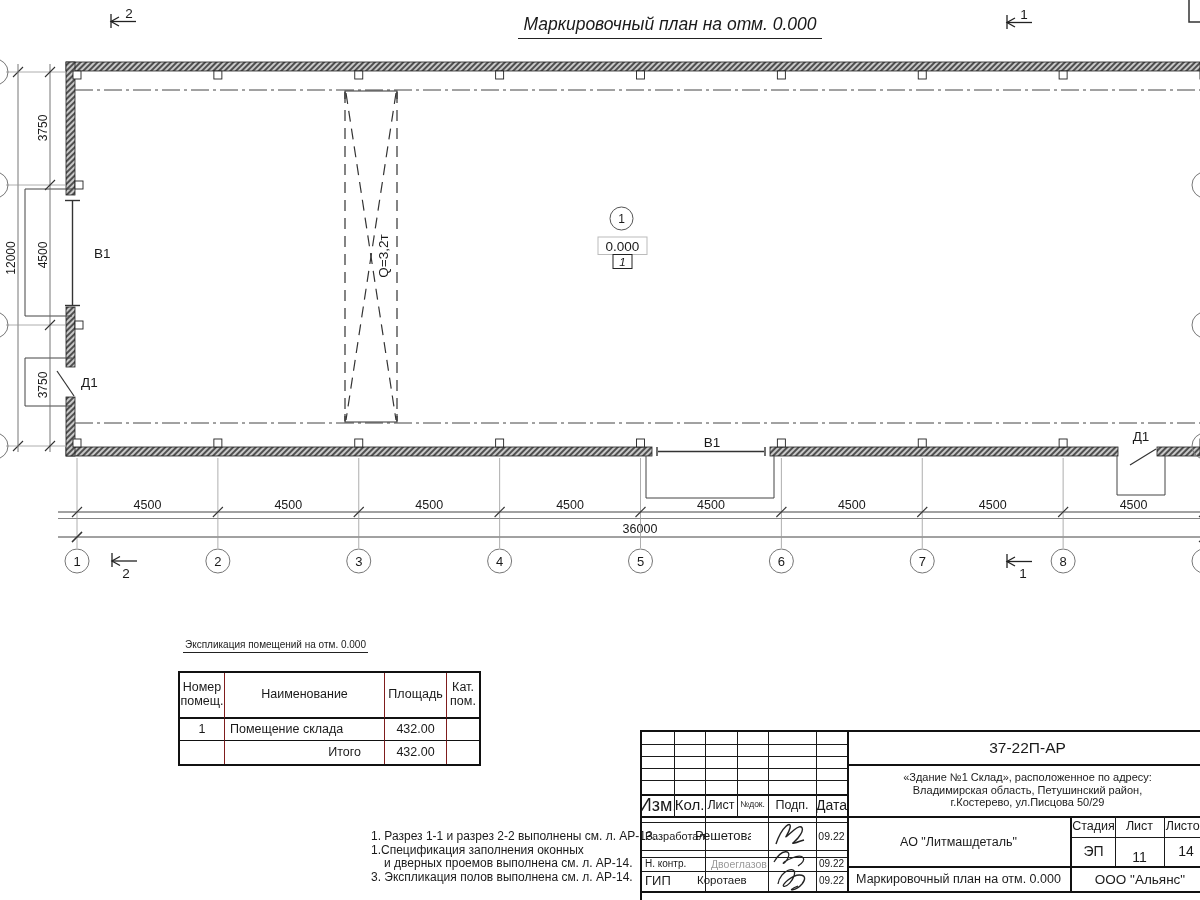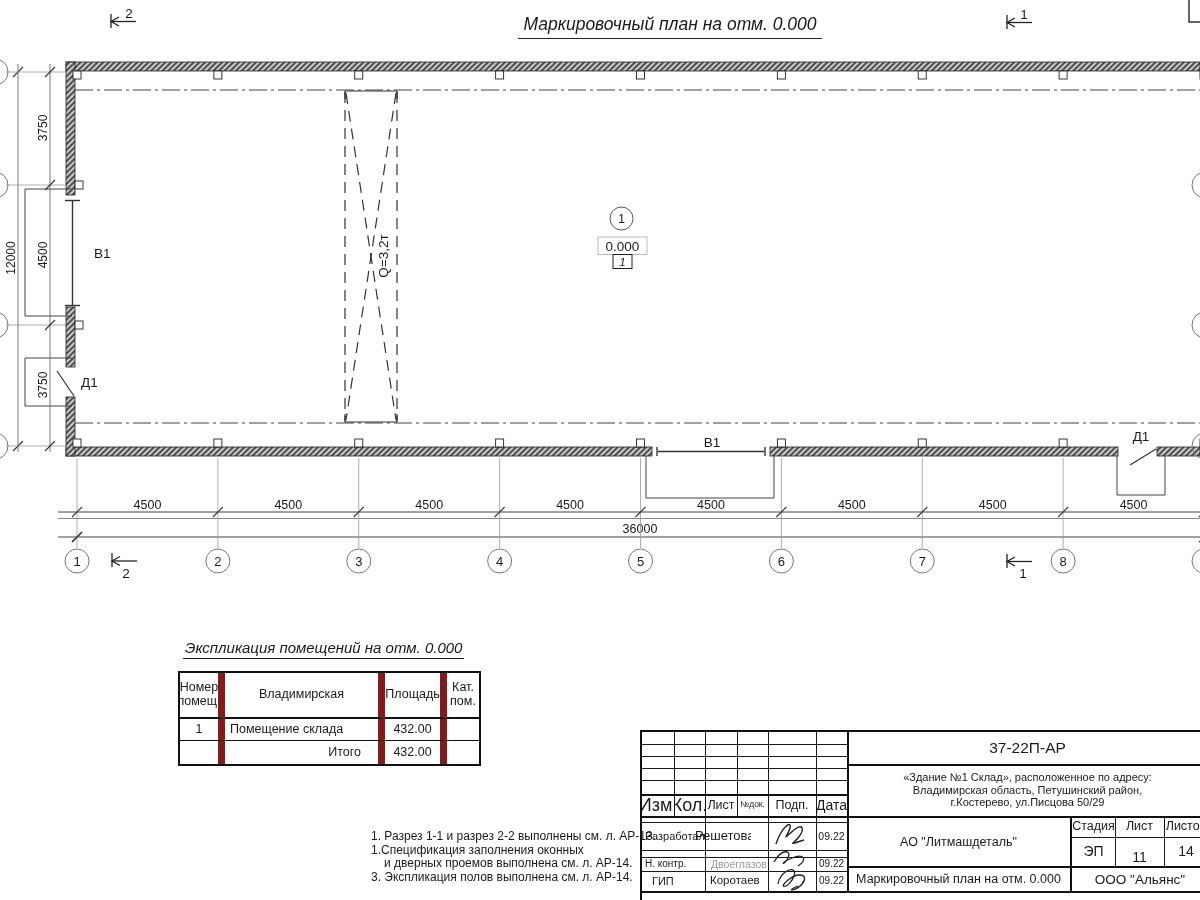--- a/index.html
+++ b/index.html
@@ -3,31 +3,31 @@
 <meta charset="utf-8">
 <style>
   html,body{margin:0;padding:0}
   body{position:relative;width:1200px;height:900px;overflow:hidden;background:#fff;
        font-family:"Liberation Sans",sans-serif;color:#1a1a1a}
   .abs{position:absolute}
   
   #main-title{left:420px;top:14px;width:500px;text-align:center;font-style:italic;font-size:17.5px}
   #main-title span{display:inline-block;border-bottom:1.5px solid #222;padding:0 5px 3px}
   
-  #expl-title{left:183px;top:639px;font-style:italic;font-size:15px}
+  #expl-title{left:183px;top:639px;font-size:10px}
   #expl-title span{display:inline-block;border-bottom:1.3px solid #222;padding:0 2px 2px}
   #expl-table{left:178px;top:671px;display:grid;grid-template-columns:45px 160px 62px 32px;
               grid-template-rows:46px 22px 23px;border:2px solid #111;background:#fff;font-size:12.5px}
-  #expl-table .c{border-right:7px solid #7f1d1d;border-bottom:1px solid #111;display:flex;
+  #expl-table .c{border-right:1px solid #7f1d1d;border-bottom:1px solid #111;display:flex;
                  align-items:center;justify-content:center;text-align:center;line-height:1.1;overflow:hidden}
   #expl-table .hd{border-bottom:2px solid #111}
   #expl-table .last{border-right:none}
   #expl-table .bot{border-bottom:none}
   #expl-table .left{justify-content:flex-start;padding-left:5px;text-align:left}
-  #expl-table .right{justify-content:flex-end;padding-right:17px;text-align:right}
+  #expl-table .right{justify-content:flex-end;padding-right:23px;text-align:right}
   
   #notes{left:371px;top:830px;font-size:12px;line-height:13.5px;white-space:nowrap}
   #notes .indent{padding-left:13px}
   
   #tblock{left:640px;top:730px;width:566px;height:175px;border-top:2px solid #111;border-left:2px solid #111}
   #tblock .hl,#tblock .vl{position:absolute;background:#1a1a1a}
   #tblock .hl{height:1px}
   #tblock .vl{width:1px}
   #tblock .thick{background:#111}
   #tblock .lbl{position:absolute;display:flex;align-items:center;justify-content:center;
@@ -253,21 +253,21 @@
 <div id="main-title" class="abs">
   <span>Маркировочный план на отм. 0.000</span>
 </div>
 
 <div id="expl-title" class="abs">
   <span>Экспликация помещений на отм. 0.000</span>
 </div>
 
 <div id="expl-table" class="abs">
   <div class="c hd">Номер помещ.</div>
-  <div class="c hd">Владимирская</div>
+  <div class="c hd">Наименование</div>
   <div class="c hd">Площадь</div>
   <div class="c hd last">Кат. пом.</div>
   <div class="c">1</div>
   <div class="c left">Помещение склада</div>
   <div class="c">432.00</div>
   <div class="c last"></div>
   <div class="c bot"></div>
   <div class="c bot right">Итого</div>
   <div class="c bot">432.00</div>
   <div class="c bot last"></div>
@@ -302,34 +302,34 @@
   <div class="vl" style="left:95px;top:0;height:86px"></div>
   <div class="vl" style="left:63px;top:0;height:159px"></div>
   <div class="vl" style="left:126px;top:0;height:159px"></div>
   <div class="vl" style="left:174px;top:0;height:159px"></div>
   <div class="vl thick" style="left:205px;top:0;height:159px;width:2px"></div>
   <div class="vl thick" style="left:428px;top:84px;height:75px;width:2px"></div>
   <div class="vl" style="left:473px;top:84px;height:50px"></div>
   <div class="vl" style="left:522px;top:84px;height:50px"></div>
 
   <div class="lbl" style="left:0;top:62px;width:32px;height:22px;font-size:18px">Изм.</div>
-  <div class="lbl" style="left:32px;top:62px;width:31px;height:22px;font-size:18px">Кол.</div>
+  <div class="lbl" style="left:32px;top:62px;width:31px;height:22px;font-size:15px">Кол.</div>
   <div class="lbl" style="left:63px;top:62px;width:32px;height:22px;font-size:12.5px">Лист</div>
   <div class="lbl" style="left:95px;top:62px;width:31px;height:22px;font-size:8.5px">№док.</div>
   <div class="lbl" style="left:126px;top:62px;width:48px;height:22px;font-size:12.5px">Подп.</div>
   <div class="lbl" style="left:174px;top:62px;width:31px;height:22px;font-size:14px">Дата</div>
 
   <div class="lbl ljust" style="left:3px;top:90px;width:60px;height:28px;font-size:11px">Разработал</div>
   <div class="lbl ljust" style="left:53px;top:90px;width:56px;height:28px;font-size:13px">Решетова</div>
   <div class="lbl" style="left:174px;top:90px;width:31px;height:28px;font-size:10.5px">09.22</div>
   <div class="lbl ljust" style="left:3px;top:125px;width:60px;height:14px;font-size:10px">Н. контр.</div>
   <div class="lbl ljust gray" style="left:69px;top:125px;width:56px;height:14px;font-size:10.5px">Двоеглазов</div>
   <div class="lbl" style="left:174px;top:125px;width:31px;height:14px;font-size:10px">09.22</div>
-  <div class="lbl ljust" style="left:10px;top:139px;width:60px;height:20px;font-size:11px">ГИП</div>
-  <div class="lbl ljust" style="left:68px;top:139px;width:56px;height:20px;font-size:11.5px">Коротаев</div>
+  <div class="lbl ljust" style="left:3px;top:139px;width:60px;height:20px;font-size:13px">ГИП</div>
+  <div class="lbl ljust" style="left:55px;top:139px;width:56px;height:20px;font-size:11.5px">Коротаев</div>
   <div class="lbl" style="left:174px;top:139px;width:31px;height:20px;font-size:10px">09.22</div>
 
   <svg class="abs" style="left:126px;top:84px" width="48" height="36">
     <path d="M8,28 C14,10 24,4 22,12 C20,20 12,26 26,14 C34,7 38,12 30,22 C26,27 18,30 36,24" stroke="#222" stroke-width="1.4" fill="none"></path>
   </svg>
   <svg class="abs" style="left:122px;top:114px" width="56" height="48">
     <path d="M10,16 C18,2 28,4 24,12 C20,20 14,18 28,12 C40,7 44,14 34,20" stroke="#222" stroke-width="1.3" fill="none"></path>
     <path d="M14,38 C16,24 34,18 30,30 C26,42 12,44 24,34 C34,26 46,28 38,38 C32,45 20,46 34,40" stroke="#222" stroke-width="1.3" fill="none"></path>
   </svg>
 

